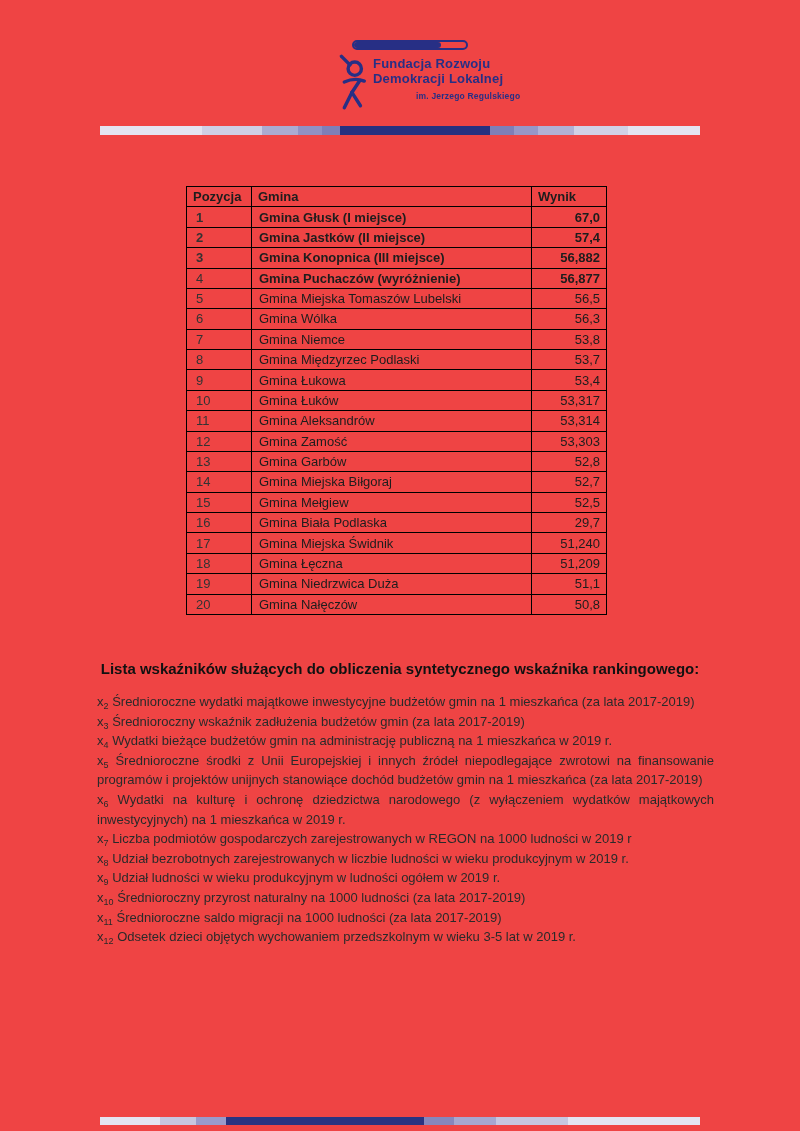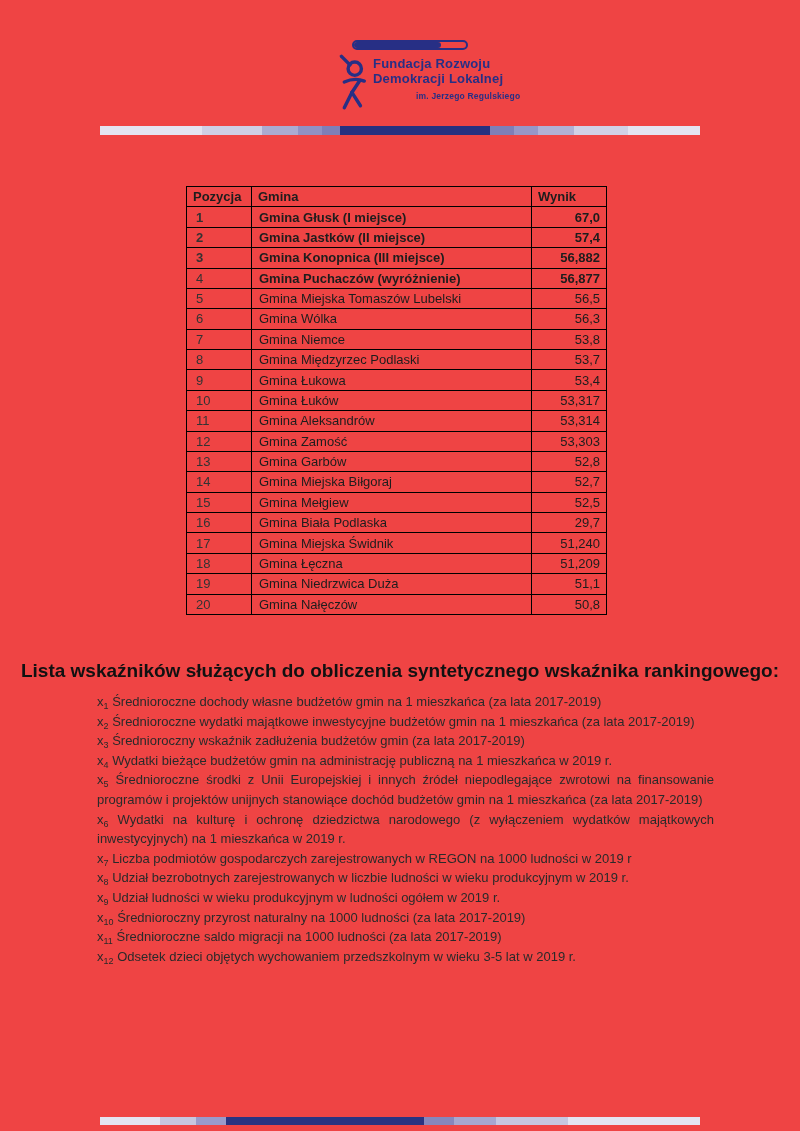--- a/index.html
+++ b/index.html
@@ -33,21 +33,21 @@
   .rank-table th{font-weight:bold;text-align:left;}
   .col-poz{width:65px;}
   .col-gmina{width:280px;}
   .col-wynik{width:75px;}
   td.cell-poz{padding-left:9px;color:#333;}
   td.cell-gmina{padding-left:7px;}
   td.cell-wynik{text-align:right;padding-right:6px;}
   .b{font-weight:bold;color:#111;}
   
   .ind-heading{position:absolute;left:0;top:660px;width:100%;text-align:center;
-    font-size:19px;font-weight:bold;color:#111;}
+    font-size:15px;font-weight:bold;color:#111;}
   .ind-list{position:absolute;left:97px;top:692px;width:617px;
     font-size:13px;line-height:19.6px;text-align:justify;color:#2a2a2a;}
   .ind-list p{margin:0;}
   .ind-list sub{font-size:9px;line-height:0;vertical-align:-3px;}
 </style>
 </head>
 <body>
 
 <div class="page">
 
@@ -198,21 +198,20 @@
           <td class="cell-poz">20</td>
           <td class="cell-gmina">Gmina Nałęczów</td>
           <td class="cell-wynik">50,8</td>
         </tr>
       </tbody>
   </table>
 
   <div class="ind-heading">Lista wskaźników służących do obliczenia syntetycznego wskaźnika rankingowego:</div>
 
   <div class="ind-list" id="indList">
-      <p><span>x<sub>1</sub></span> Średnioroczne dochody własne budżetów gmin na 1 mieszkańca (za lata 2017-2019)</p>
       <p><span>x<sub>2</sub></span> Średnioroczne wydatki majątkowe inwestycyjne budżetów gmin na 1 mieszkańca (za lata 2017-2019)</p>
       <p><span>x<sub>3</sub></span> Średnioroczny wskaźnik zadłużenia budżetów gmin (za lata 2017-2019)</p>
       <p><span>x<sub>4</sub></span> Wydatki bieżące budżetów gmin na administrację publiczną na 1 mieszkańca w 2019 r.</p>
       <p><span>x<sub>5</sub></span> Średnioroczne środki z Unii Europejskiej i innych źródeł niepodlegające zwrotowi na finansowanie programów i projektów unijnych stanowiące dochód budżetów gmin na 1 mieszkańca (za lata 2017-2019)</p>
       <p><span>x<sub>6</sub></span> Wydatki na kulturę i ochronę dziedzictwa narodowego (z wyłączeniem wydatków majątkowych inwestycyjnych) na 1 mieszkańca w 2019 r.</p>
       <p><span>x<sub>7</sub></span> Liczba podmiotów gospodarczych zarejestrowanych w REGON na 1000 ludności w 2019 r</p>
       <p><span>x<sub>8</sub></span> Udział bezrobotnych zarejestrowanych w liczbie ludności w wieku produkcyjnym w 2019 r.</p>
       <p><span>x<sub>9</sub></span> Udział ludności w wieku produkcyjnym w ludności ogółem w 2019 r.</p>
       <p><span>x<sub>10</sub></span> Średnioroczny przyrost naturalny na 1000 ludności (za lata 2017-2019)</p>
       <p><span>x<sub>11</sub></span> Średnioroczne saldo migracji na 1000 ludności (za lata 2017-2019)</p>

